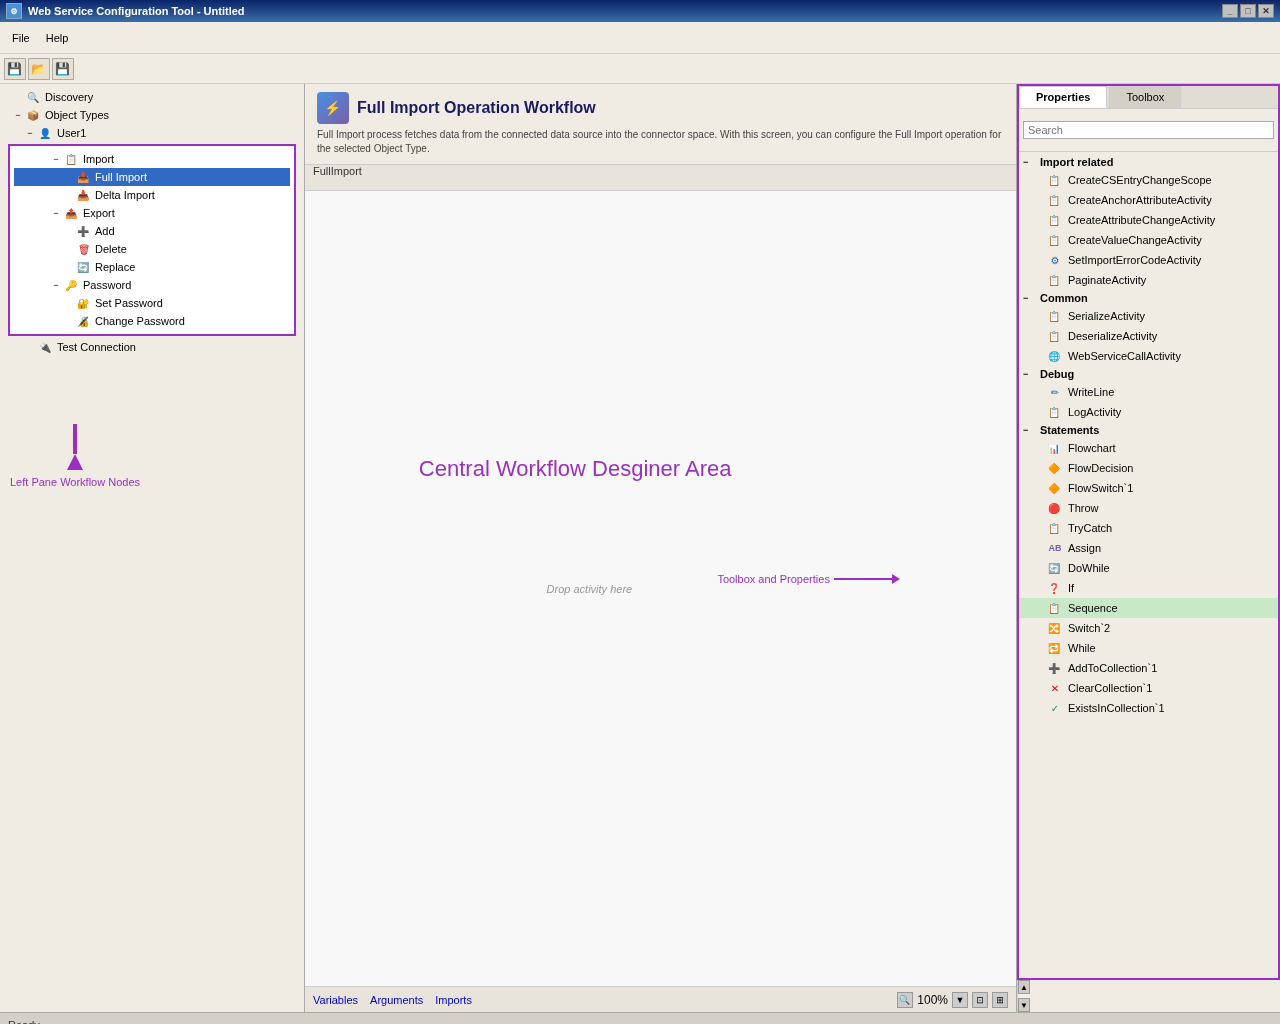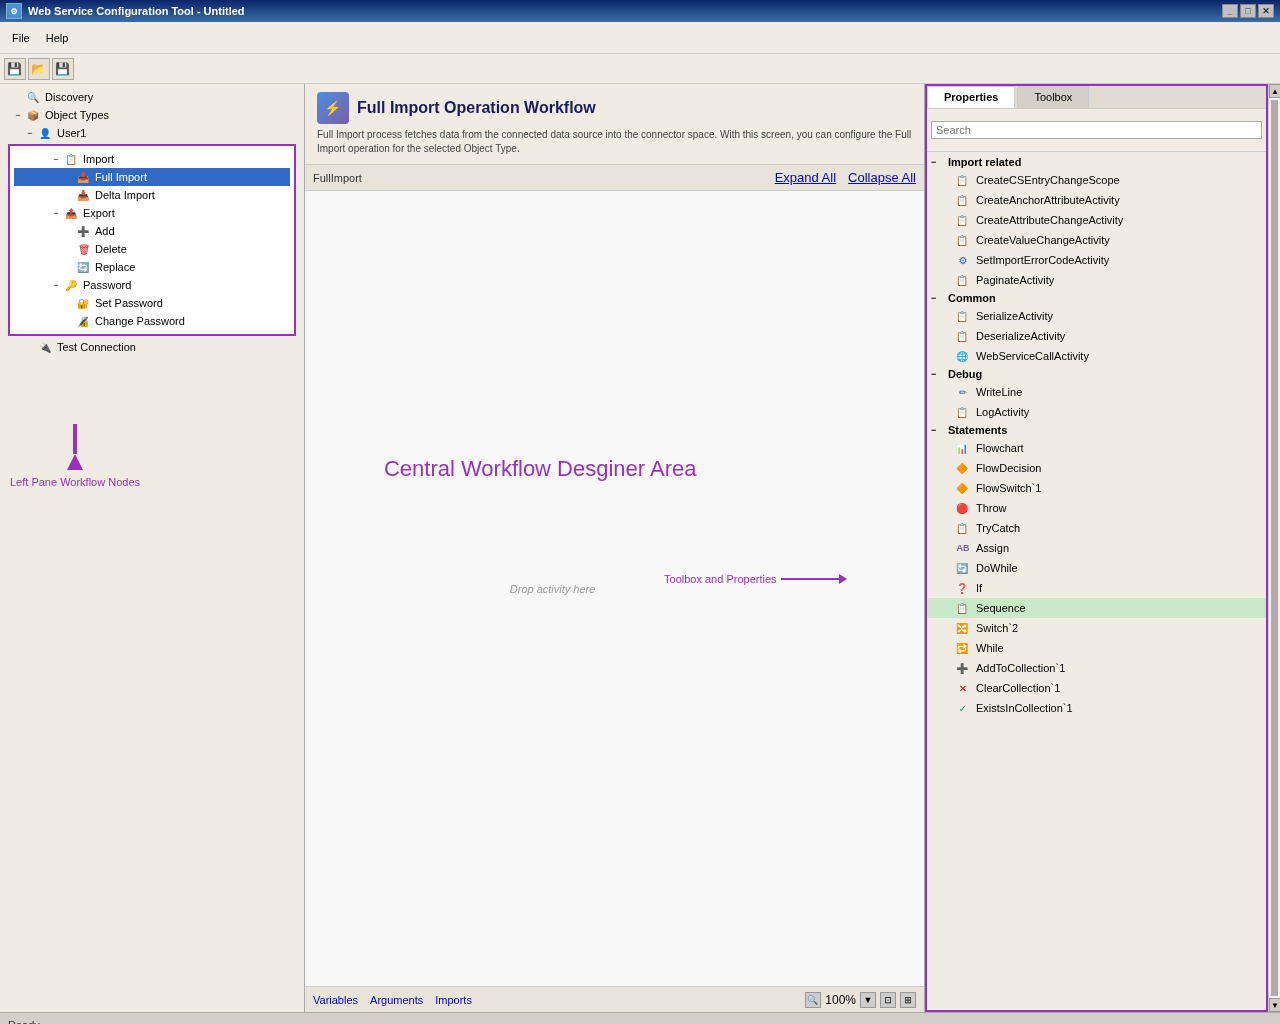--- a/index.html
+++ b/index.html
@@ -121,24 +121,24 @@
       margin-bottom: 4px;
     }
     .wf-icon { width: 32px; height: 32px; margin-right: 8px; background: linear-gradient(135deg, #4a90e2, #7b5ea7); border-radius: 4px; display: flex; align-items: center; justify-content: center; color: white; font-size: 14px; flex-shrink: 0; }
     #workflow-title { font-size: 16px; font-weight: bold; color: #1a1a5e; }
     #workflow-desc { font-size: 10px; color: #444; line-height: 1.4; }
 
     #workflow-toolbar {
       background: #e8e4dc;
       height: 26px;
       display: flex;
-      align-items: center;
       padding: 0 8px;
       border-bottom: 1px solid #ccc;
       gap: 12px;
+      flex-direction: column;
     }
     .wf-tool-label { font-size: 11px; color: #333; }
     .wf-tool-btn { font-size: 13px; color: #0000cc; cursor: pointer; text-decoration: underline; }
 
     #workflow-canvas {
       flex: 1;
       background: #f8f8f8;
       position: relative;
       overflow: hidden;
     }
@@ -194,24 +194,25 @@
       padding: 0 8px;
       border-top: 1px solid #ccc;
       gap: 12px;
     }
     .footer-btn { font-size: 11px; color: #0000cc; cursor: pointer; }
     .footer-zoom { display: flex; align-items: center; gap: 4px; margin-left: auto; }
     .zoom-icon { width: 16px; height: 16px; background: #ccc; border: 1px solid #999; font-size: 9px; display: flex; align-items: center; justify-content: center; cursor: pointer; }
 
     
     #right-pane {
-      width: 356px;
+      width: 264px;
       background: #f0ece4;
       border-left: 1px solid #aaa;
       display: flex;
+      flex-direction: column;
     }
     #right-pane-border {
       border: 2px solid #9b30c0;
       flex: 1;
       display: flex;
       flex-direction: column;
     }
 
     #right-tabs {
       display: flex;

